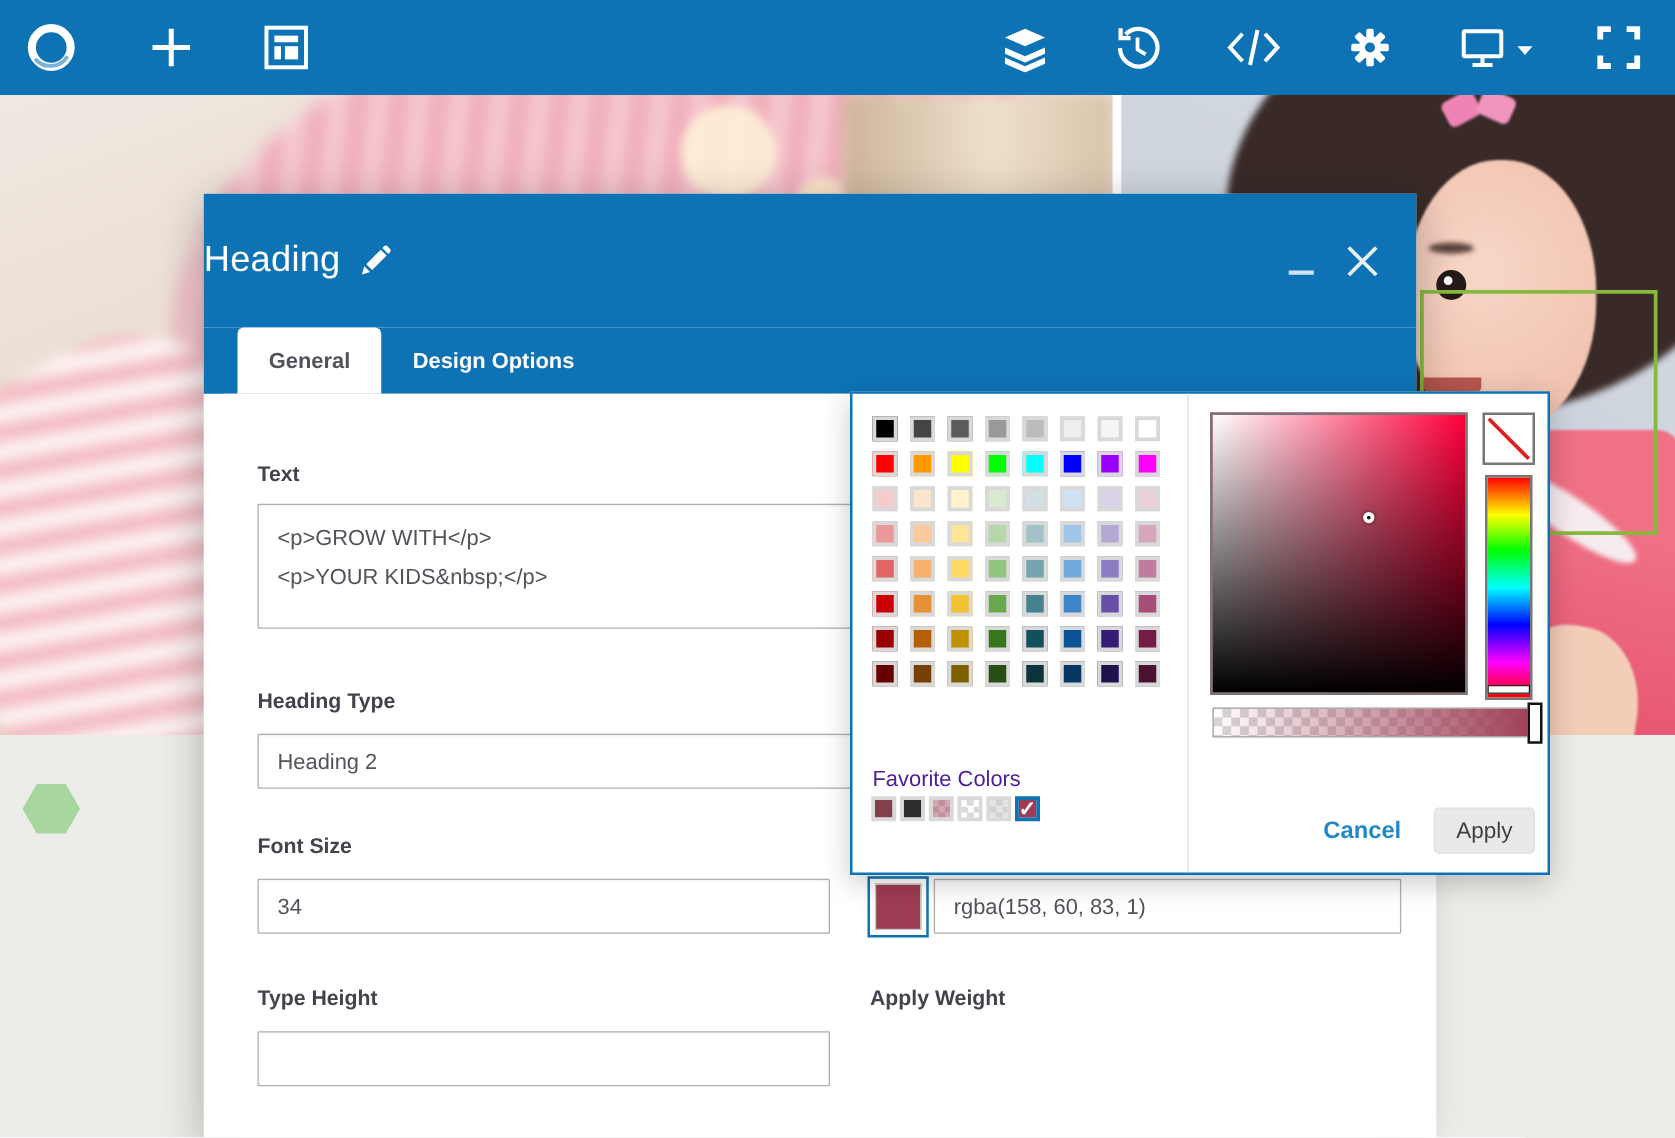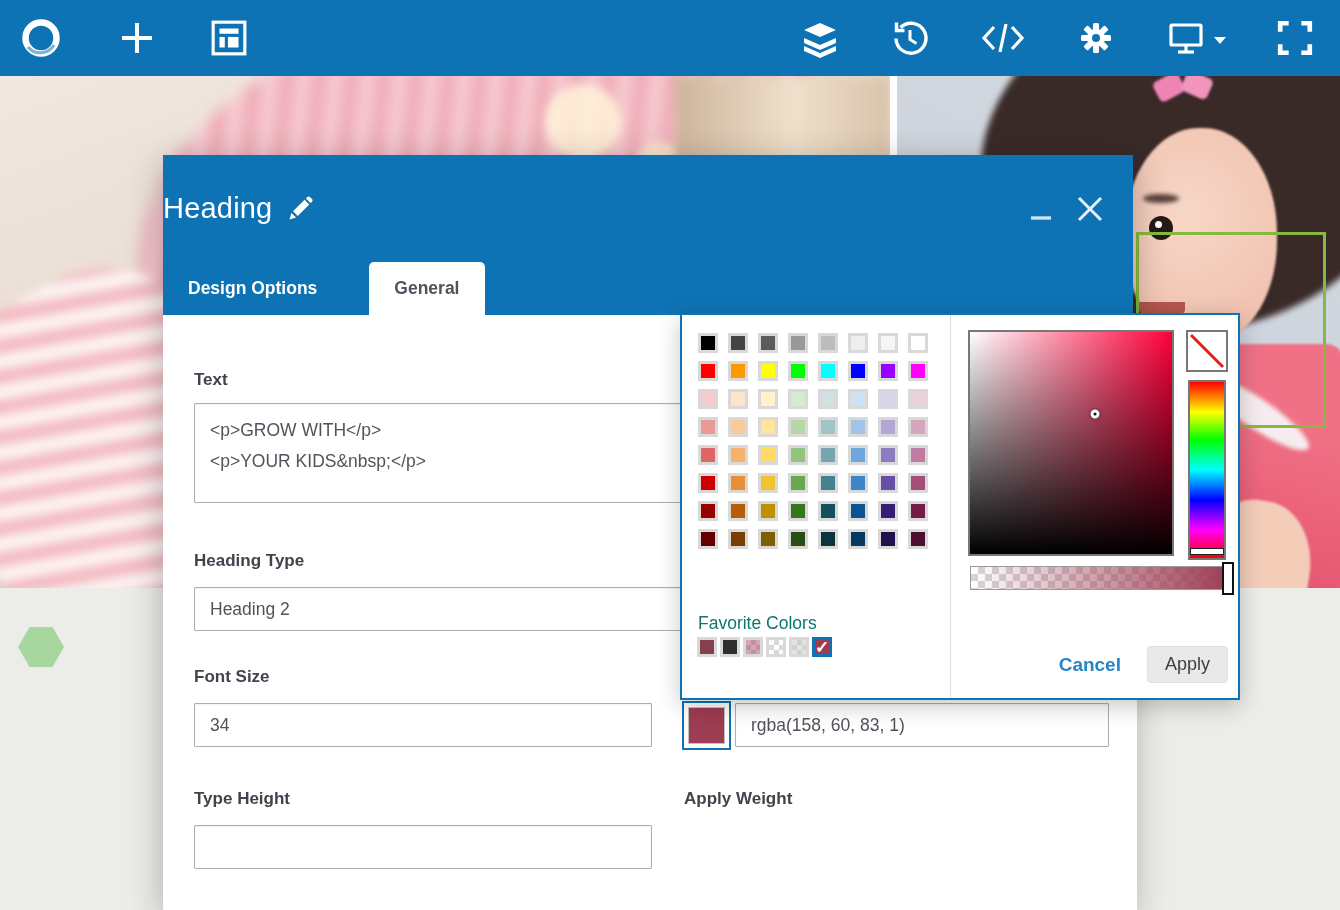--- a/index.html
+++ b/index.html
@@ -76,21 +76,21 @@
   .win-controls { position:absolute; right:26px; top:0; height:100%; display:flex; align-items:center; gap:20px; }
   .win-btn { background:none; border:none; cursor:pointer; display:flex; }
   .min-btn { transform:translateY(9px); }
 
   .tabs { position:absolute; left:0; top:107px; width:100%; height:53px;
           background:var(--toolbar-blue,#0e73b5); display:flex; }
   .tab { height:53px; display:flex; align-items:center; padding:0 25px; font-size:17.5px; font-weight:600;
          color:#fff; cursor:pointer; }
   .tab.active { background:#fff; color:#55515c; border-radius:5px 5px 0 0; margin-left:27px; }
 
-  .modal-body { position:absolute; left:4px; top:160px; width:100%; height:595px; background:#fff; }
+  .modal-body { position:absolute; left:16px; top:160px; width:100%; height:595px; background:#fff; }
   .f-label { position:absolute; font-size:17px; font-weight:700; color:#45414d; }
   .f-input, .f-textarea, .f-select {
       position:absolute; border:1px solid #aeaeae; background:#fff; color:#55515c;
       font-family:"Liberation Sans",sans-serif; font-size:17.5px;
       box-shadow:inset 0 1px 2px rgba(0,0,0,.06); border-radius:1px; }
   .f-input { padding:0 15px; }
   .f-textarea { padding:11px 15px; line-height:31px; resize:none; overflow:hidden; }
   .f-select { display:flex; align-items:center; padding:0 15px; cursor:pointer; }
 
   .lbl-text       { left:27px;  top:55px;  }
@@ -110,21 +110,21 @@
 
   
   .picker { position:absolute; left:680px; top:313px; width:560px; height:387px; background:#fff;
             border:2px solid var(--toolbar-blue,#0e73b5); z-index:20; box-shadow:0 6px 22px rgba(0,0,0,.22); }
   .picker-divider { position:absolute; left:268px; top:0; bottom:0; width:1px; background:#ddd; }
 
   .palette { position:absolute; left:16px; top:18px; display:grid;
              grid-template-columns:repeat(8,26px); gap:8px 4px; }
   .pal-cell { width:20px; height:20px; border:3px solid #d9d9d9; cursor:pointer; }
 
-  .fav-label { position:absolute; left:16px; top:298px; font-size:17.5px; color:#0f766e; }
+  .fav-label { position:absolute; left:16px; top:298px; font-size:17.5px; color:#4c1d95; }
   .favs { position:absolute; left:15px; top:322px; display:flex; gap:3px; }
   .fav-cell { width:20px; height:20px; border:3px solid #d9d9d9; cursor:pointer;
               background-size:auto,10px 10px; position:relative; }
   .fav-cell.selected { border-color:var(--toolbar-blue,#0e73b5); }
   .fav-cell.selected::after { content:"✓"; position:absolute; inset:0; display:flex; align-items:center;
               justify-content:center; color:#fff; font-size:17px; font-weight:700; }
 
   .sat { position:absolute; left:286px; top:15px; width:206px; height:226px; border:2px solid #777;
          background:linear-gradient(to top,#000,rgba(0,0,0,0)),
                     linear-gradient(to right,#fff,rgba(255,255,255,0)),
@@ -307,22 +307,22 @@
         </button>
         <button class="win-btn">
           <svg width="34" height="34" viewBox="0 0 34 34">
               <path d="M6 6l22 22M28 6L6 28" stroke="#e8f1f8" stroke-width="3" fill="none"></path>
             </svg>
         </button>
       </div>
     </div>
 
     <div class="tabs">
+      <div class="tab active">General</div>
       <div class="tab">Design Options</div>
-      <div class="tab active">General</div>
     </div>
 
     <div class="modal-body">
       <label class="f-label lbl-text">Text</label>
       <textarea class="f-textarea inp-text" spellcheck="false" style="">&lt;p&gt;GROW WITH&lt;/p&gt;
 &lt;p&gt;YOUR KIDS&amp;nbsp;&lt;/p&gt;</textarea>
 
       <label class="f-label lbl-headtype">Heading Type</label>
       <div class="f-select inp-headtype">
         <span>Heading 2</span>

